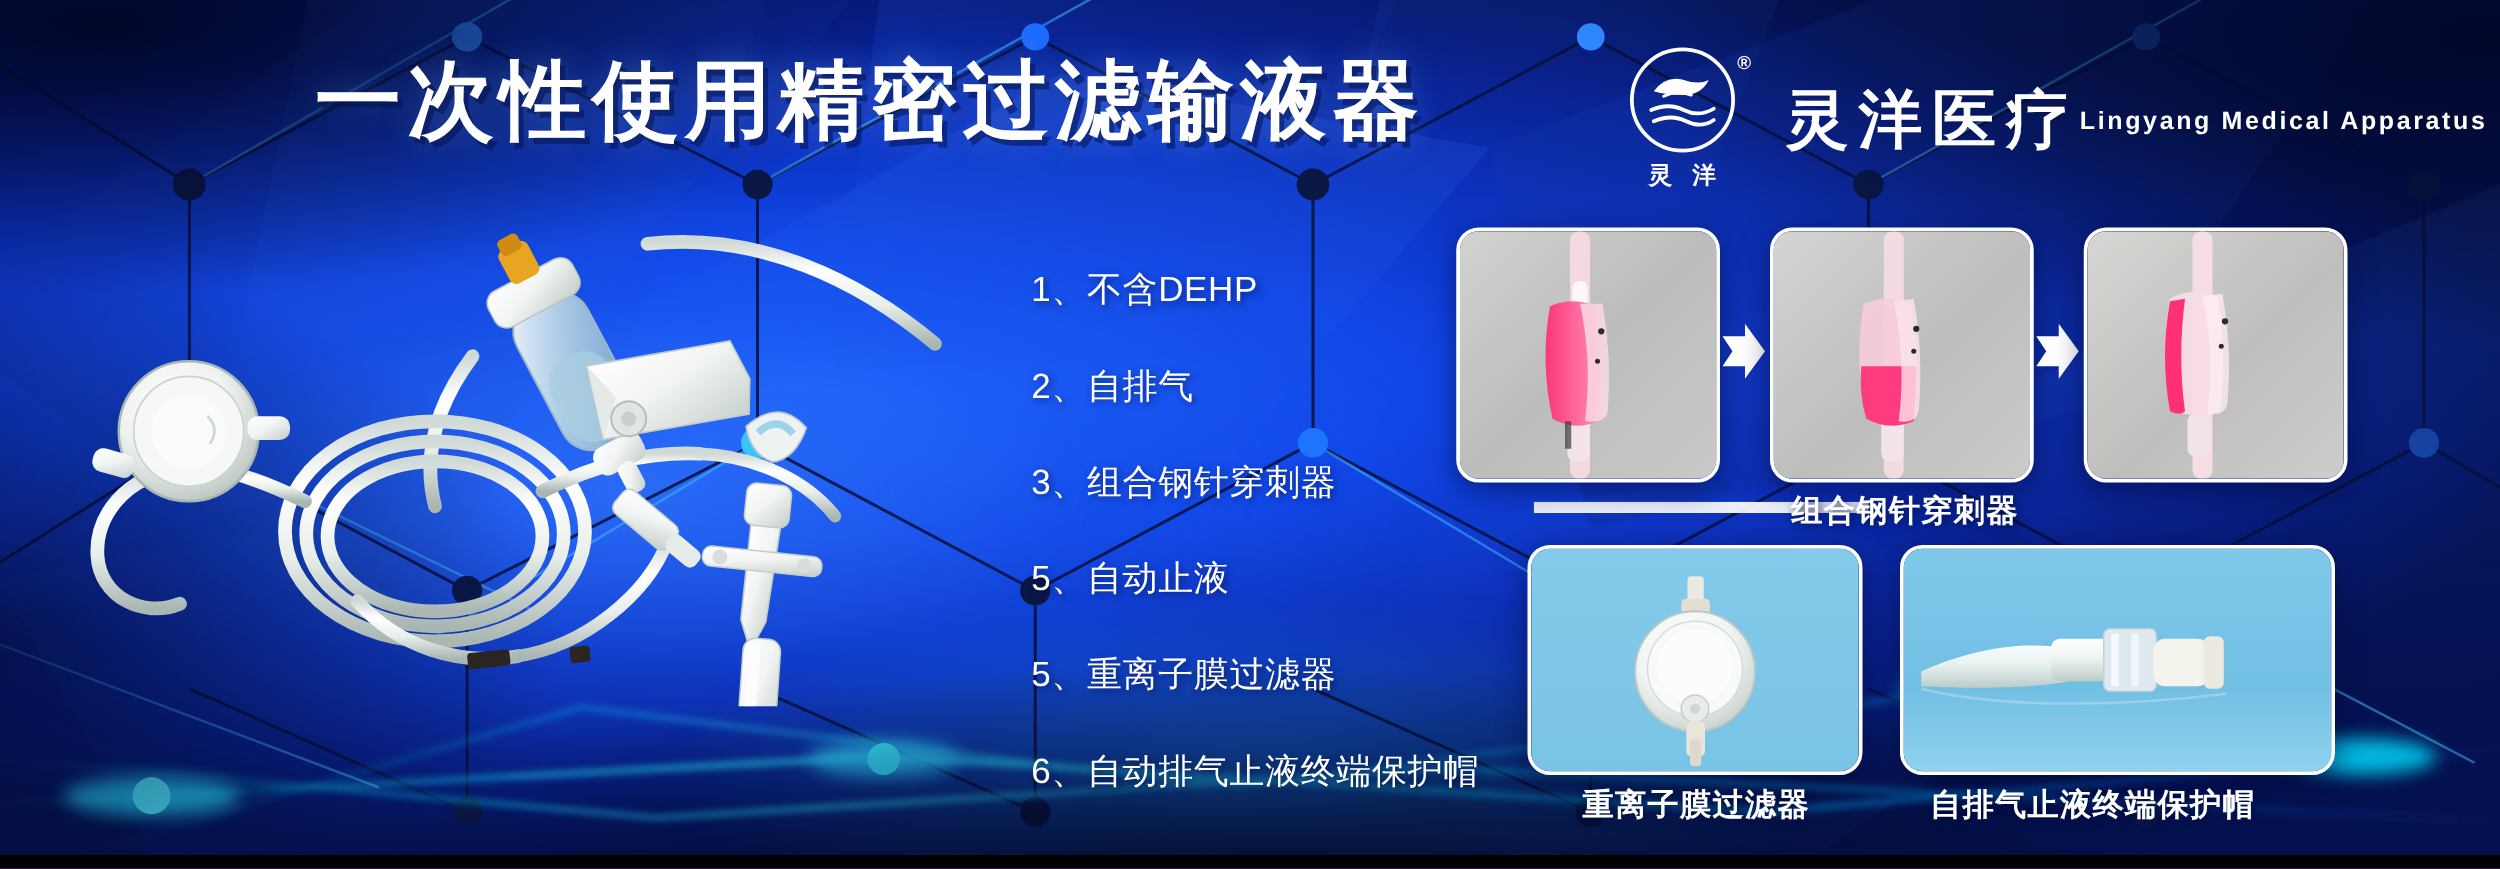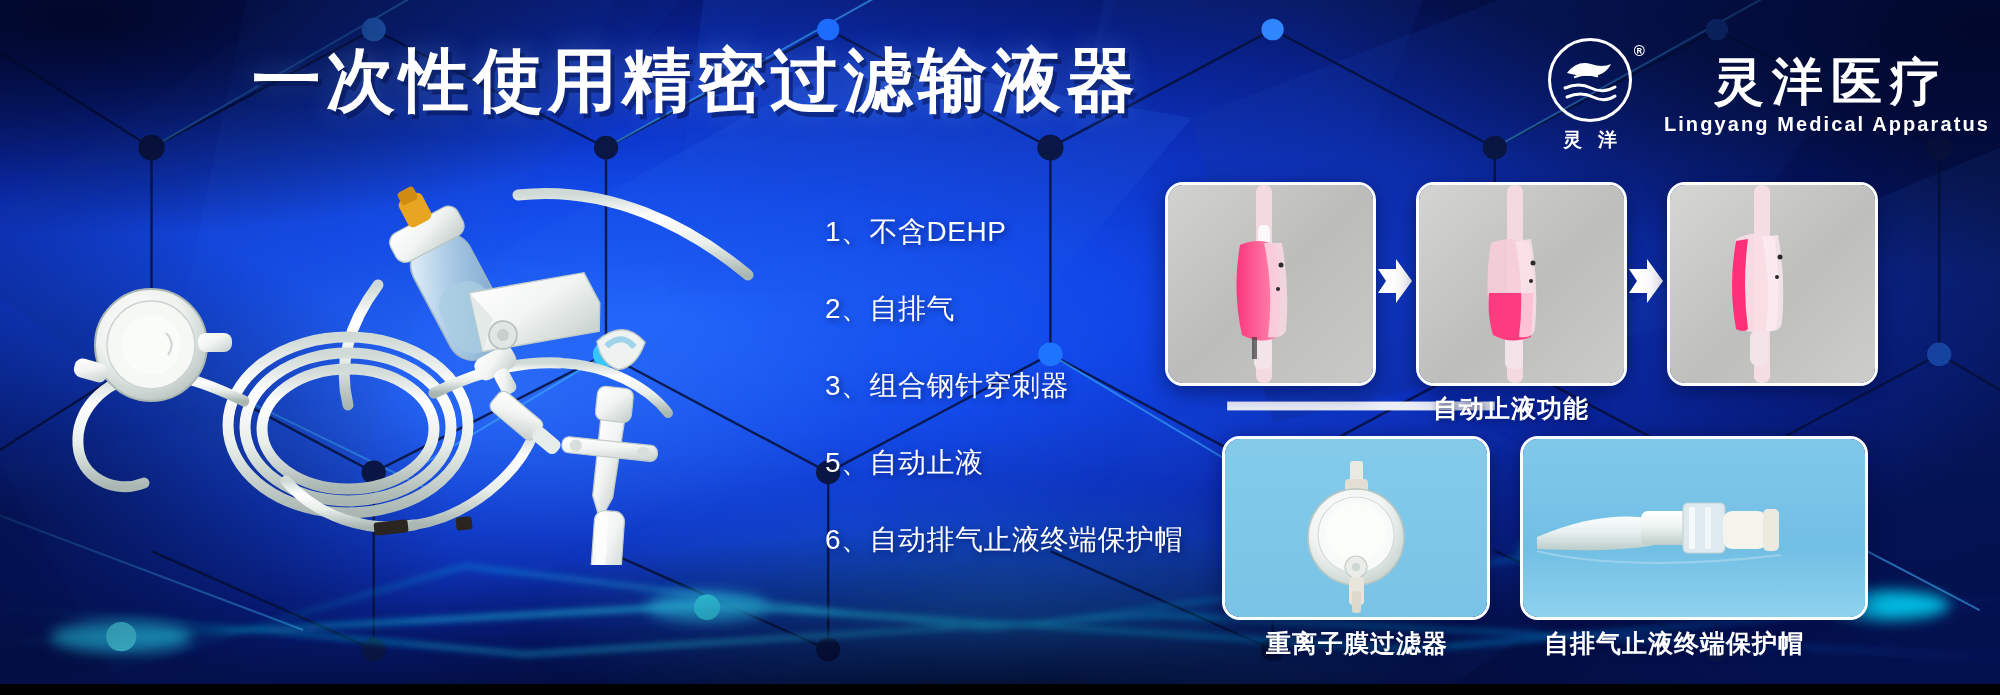--- a/index.html
+++ b/index.html
@@ -73,21 +73,21 @@
   }
   .mark-circle svg{width:66px;height:66px;}
   .mark-reg{
     position:absolute;right:-16px;top:2px;
     color:#fff;font-size:15px;line-height:1;font-weight:bold;
   }
   .mark-sub{
     margin-top:5px;color:#fff;font-size:19px;font-weight:bold;letter-spacing:16px;
     text-indent:16px;white-space:nowrap;
   }
-  .logo-text{display:flex;flex-direction:column;align-items:center;}
+  .logo-text{display:flex;flex-direction:row;align-items:center;}
   .logo-cn{
     color:#fff;font-size:51px;font-weight:bold;letter-spacing:8px;line-height:1.05;
     text-indent:8px;white-space:nowrap;
   }
   .logo-en{
     color:#fff;font-size:20px;font-weight:bold;letter-spacing:2.1px;margin-top:5px;
     white-space:nowrap;
   }
 
   
@@ -443,21 +443,21 @@
       <rect x="84" y="0" width="16" height="198" rx="7" fill="#f7dee5" opacity=".95"></rect>
       <rect x="80" y="146" width="18" height="34" rx="6" fill="#f3e4e9"></rect>
       <path d="M66,54 q-8,44 2,88 q18,10 38,2 q6,-46 -2,-92 q-20,-8 -38,2 Z" fill="#f9dde6" opacity=".92"></path>
       <path d="M66,56 q-8,44 0,88 q8,4 12,0 q-6,-44 0,-90 Z" fill="#ff2f78"></path>
       <path d="M92,52 q10,46 4,94 q14,2 16,-8 q4,-44 -4,-88 Z" fill="#fdeef3" opacity=".75"></path>
       <circle cx="110" cy="72" r="2.5" fill="#2a2a2a"></circle>
       <circle cx="107" cy="92" r="2" fill="#2a2a2a"></circle>
     </svg>
   </div>
 
-  <div class="caption c-top">自动止液功能</div>
+  <div class="caption c-top">组合钢针穿刺器</div>
 
   <div class="card b1">
     <svg viewBox="0 0 262 178" aria-hidden="true">
       <defs>
         <linearGradient id="lb1" x1="0" y1="0" x2="0" y2="1">
           <stop offset="0%" stop-color="#84cbea"></stop>
             <stop offset="100%" stop-color="#79c3e6"></stop>
         </linearGradient>
         <radialGradient id="disc" cx="42%" cy="34%" r="70%">
           <stop offset="0%" stop-color="#ffffff"></stop>
@@ -505,16 +505,17 @@
   </div>
 
   <div class="caption c-b2">自排气止液终端保护帽</div>
   <div class="caption c-b1">重离子膜过滤器</div>
 
   <div class="features">
     <div class="feat">1、不含DEHP</div>
     <div class="feat">2、自排气</div>
     <div class="feat">3、组合钢针穿刺器</div>
     <div class="feat">5、自动止液</div>
+    <div class="feat">5、重离子膜过滤器</div>
     <div class="feat">6、自动排气止液终端保护帽</div>
   </div>
 
 </div>
 
 </body></html>

